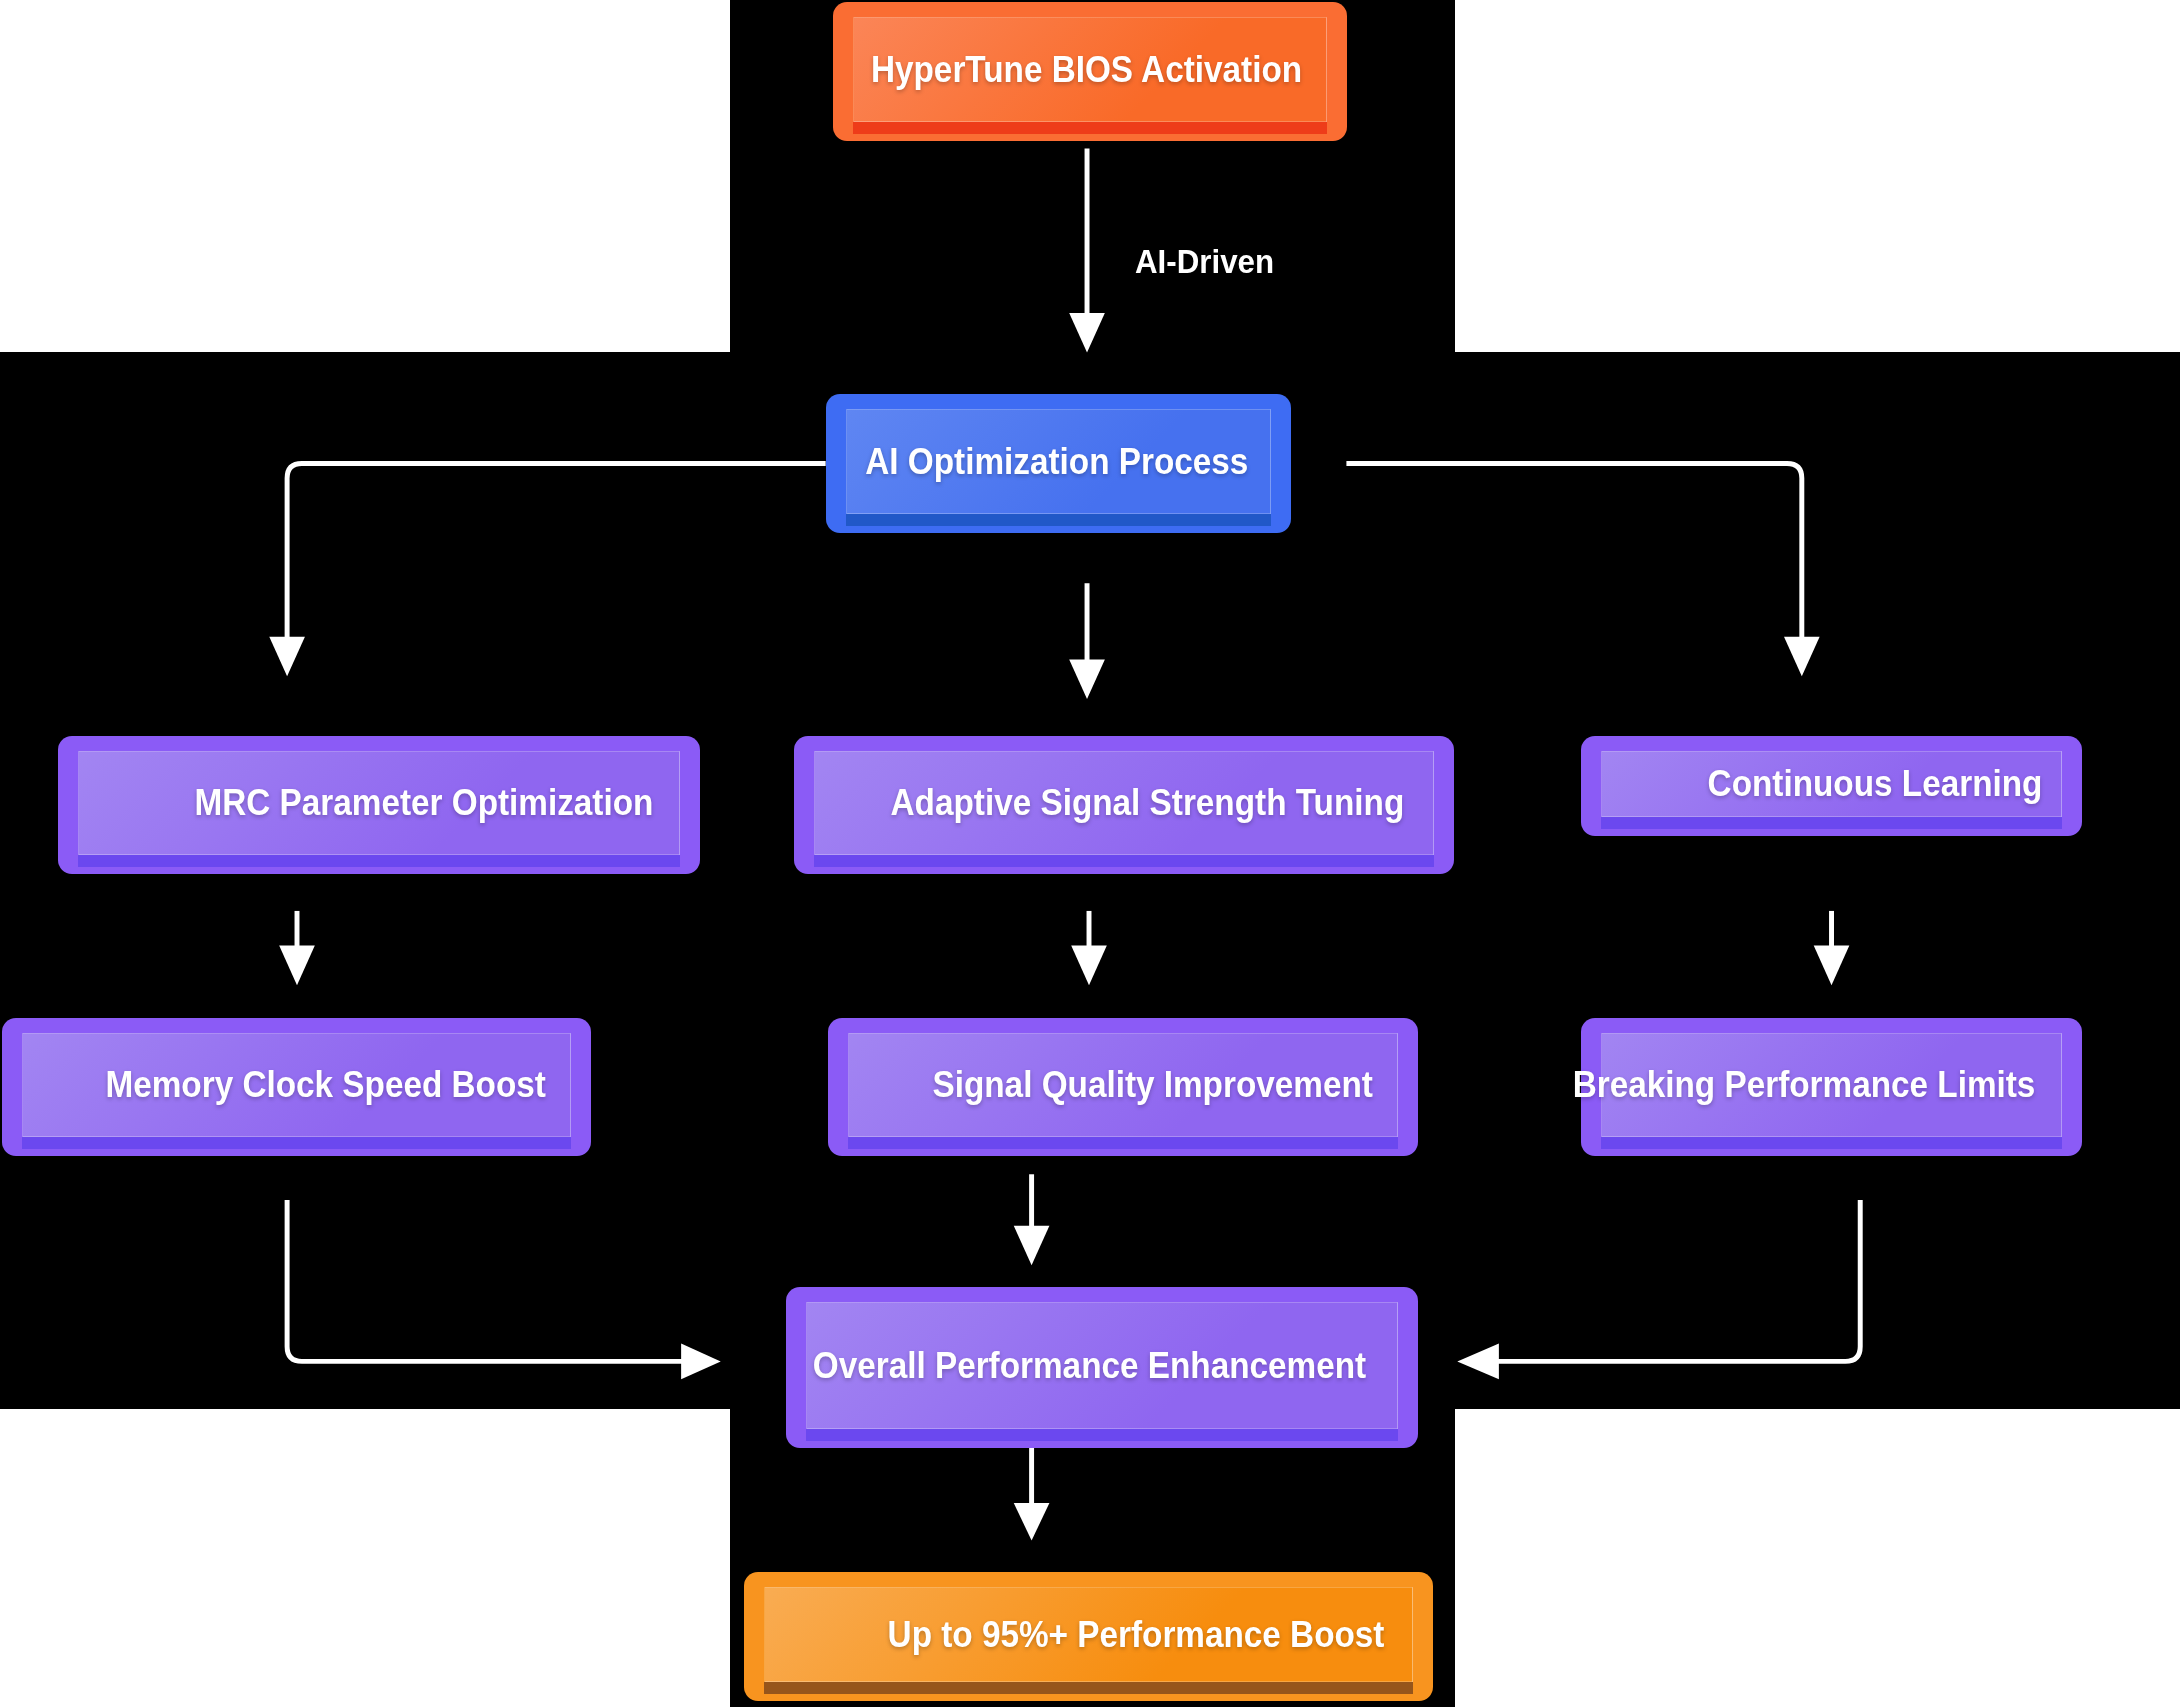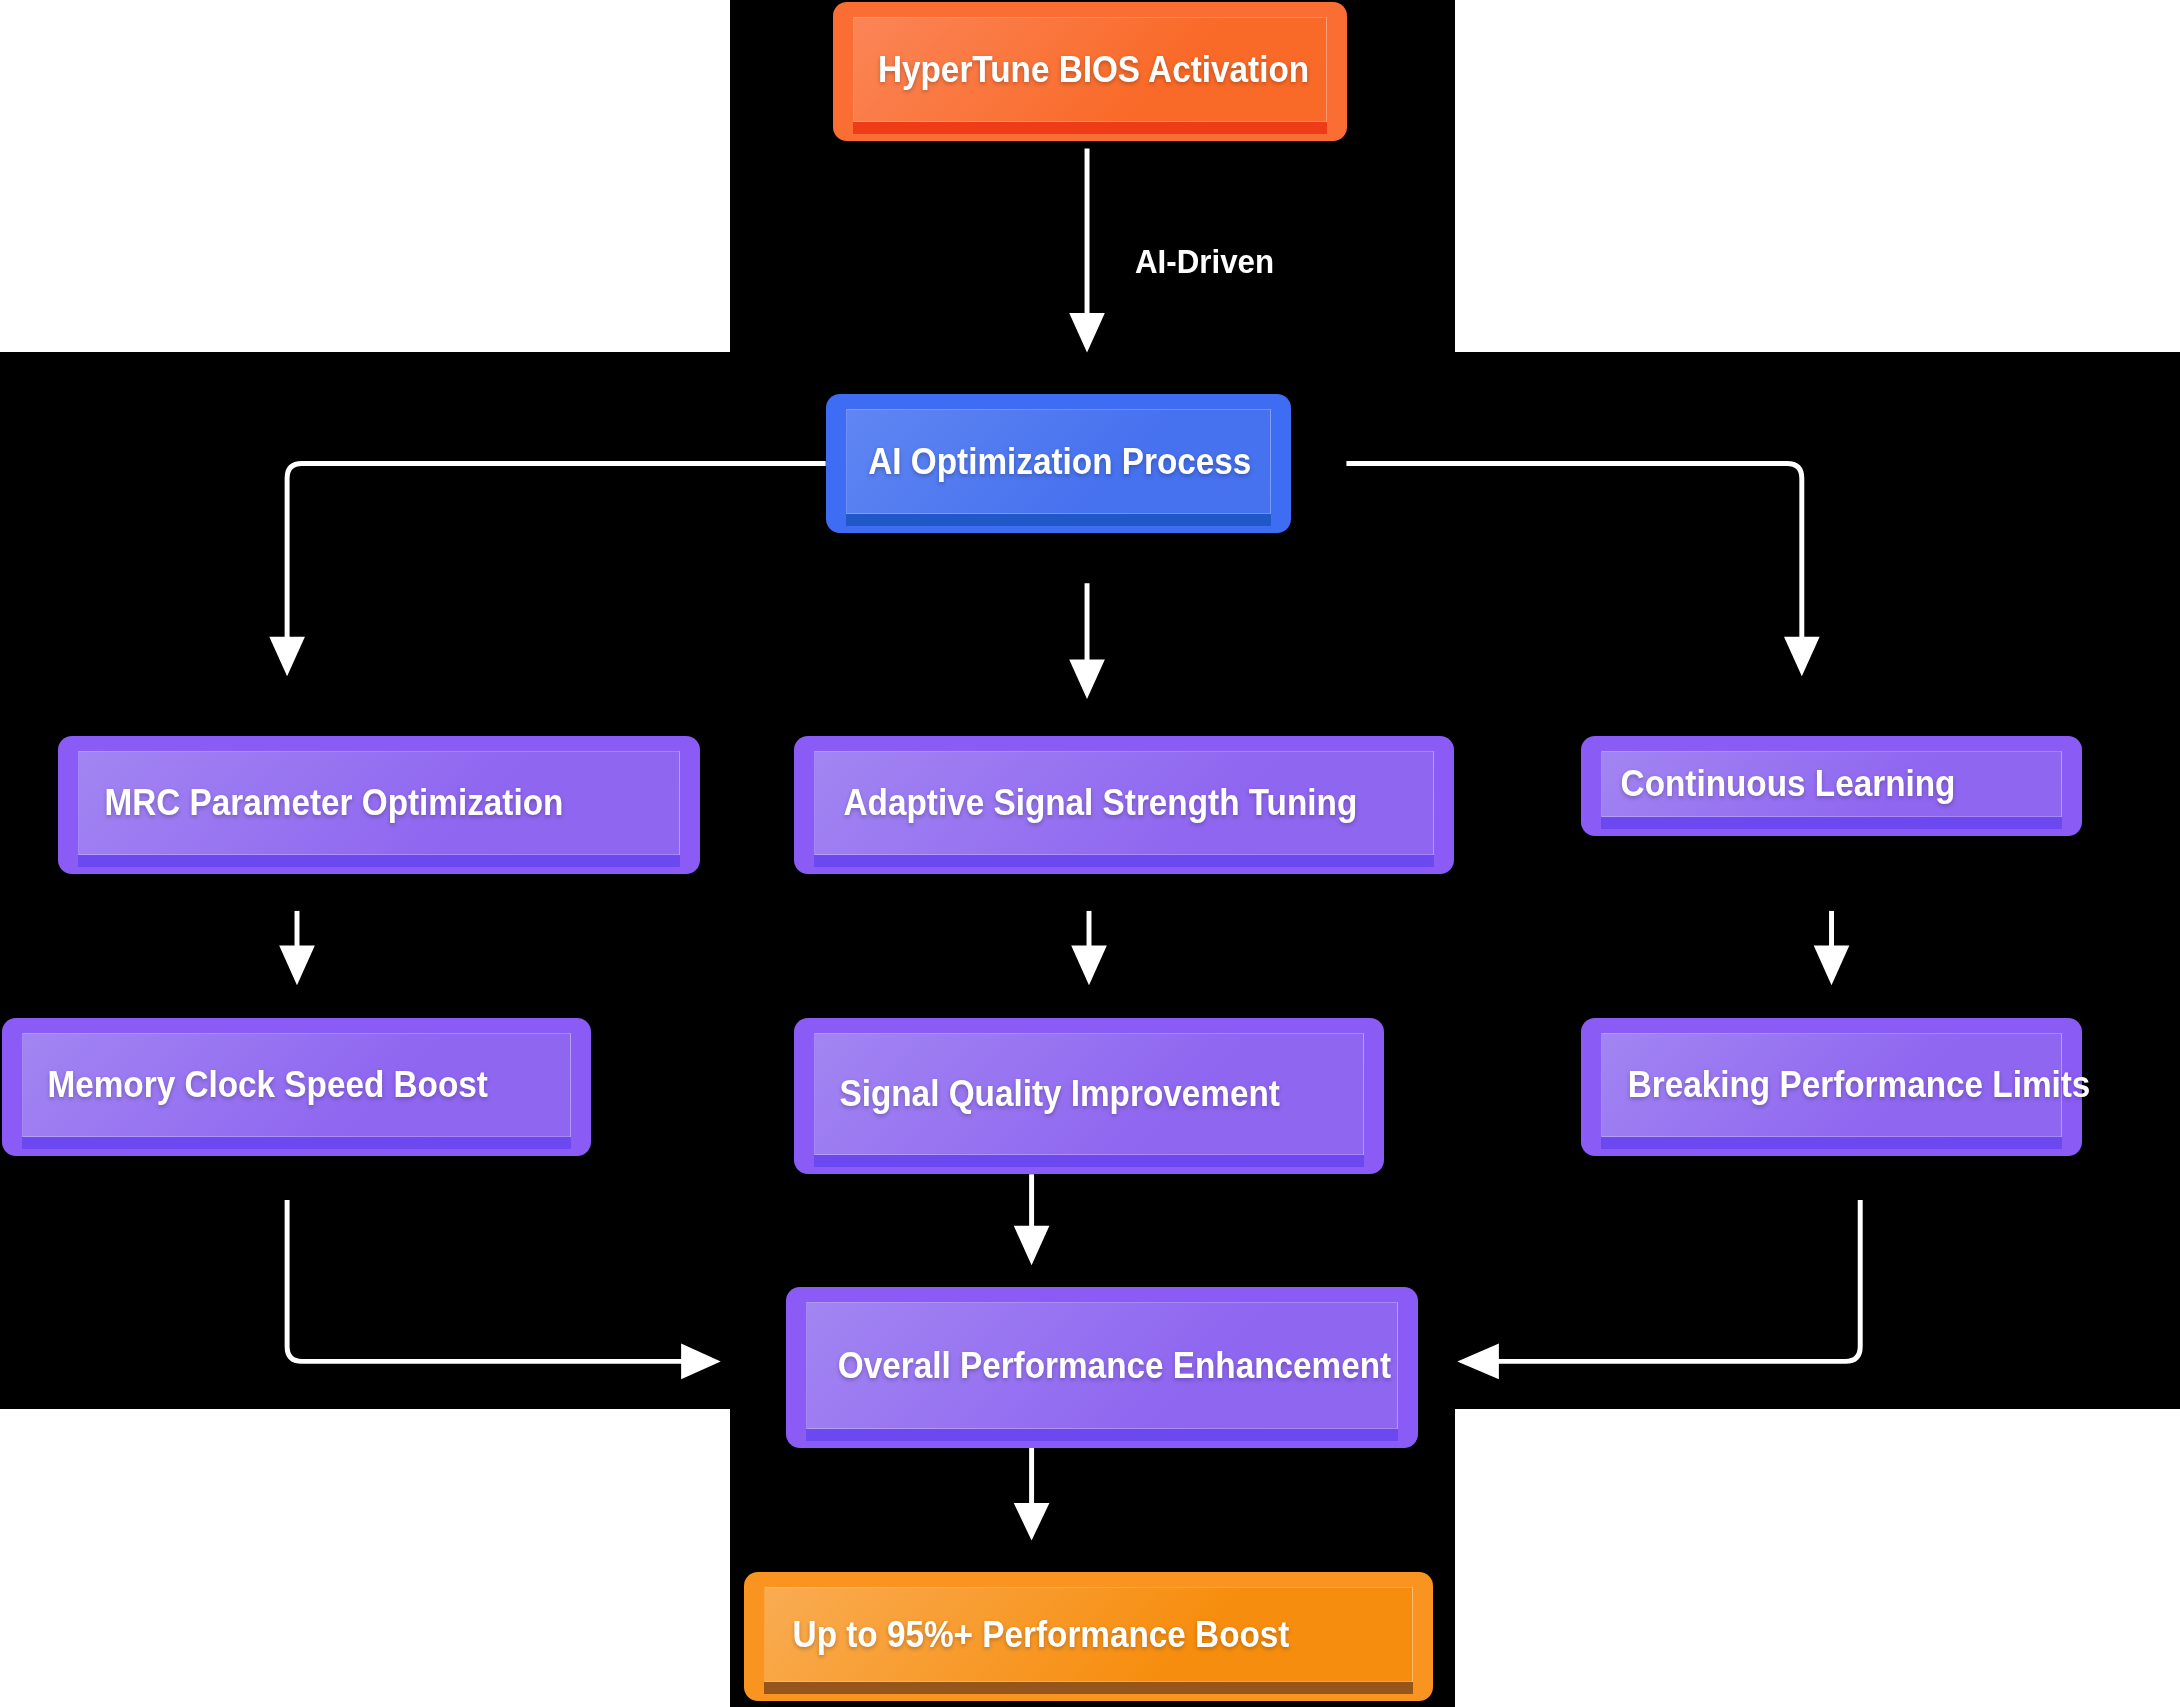--- a/index.html
+++ b/index.html
@@ -9,21 +9,21 @@
   }
   .corner{position:absolute;background:#ffffff;}
   .corner.tl{left:0;top:0;width:730px;height:352px;}
   .corner.tr{left:1455px;top:0;width:725px;height:352px;}
   .corner.bl{left:0;top:1409px;width:730px;height:299px;}
   .corner.br{left:1455px;top:1409px;width:725px;height:299px;}
 
   .node{position:absolute;border-radius:14px;}
   .node .inner{
     position:absolute;left:20px;right:20px;top:15px;bottom:19px;
-    display:flex;align-items:center;justify-content:flex-start;
+    display:flex;align-items:center;justify-content:flex-end;
     border:1px solid rgba(255,255,255,0.22);
   }
   .node .strip{position:absolute;left:20px;right:20px;bottom:7px;height:12px;}
   .node .label{
     color:#ffffff;font-size:37px;font-weight:700;white-space:nowrap;
     transform:scaleX(0.9);transform-origin:center;
     text-shadow:0 2px 5px rgba(0,0,0,0.25);
   }
 
   .node.orange{background:#FA6D33;}
@@ -42,21 +42,21 @@
   .node.gold .inner{background:linear-gradient(135deg,#F9AC52 0%,#F78D0E 65%);}
   .node.gold .strip{background:#96551B;}
 
   
   #n-bios     {left:833px; top:2px;    width:514px;height:139px;}
   #n-ai       {left:826px; top:394px;  width:465px;height:139px;}
   #n-mrc      {left:10px;  top:736px;  width:642px;height:138px;margin-left:48px;}
   #n-adaptive {left:794px; top:736px;  width:660px;height:138px;}
   #n-learning {left:1581px;top:736px;  width:501px;height:100px;}
   #n-memclock {left:2px;   top:1018px; width:589px;height:138px;}
-  #n-signal   {left:794px; top:1018px; width:590px;height:156px;}
+  #n-signal   {left:828px; top:1018px; width:590px;height:138px;}
   #n-limits   {left:1581px;top:1018px; width:501px;height:138px;}
   #n-overall  {left:774px; top:1287px; width:632px;height:161px;margin-left:12px;}
   #n-boost    {left:744px; top:1572px; width:689px;height:129px;}
 
   svg.edges{position:absolute;left:0;top:0;pointer-events:none;}
   svg.edges path{stroke:#ffffff;stroke-width:5;fill:none;}
   svg.edges polygon{fill:#ffffff;stroke:none;}
 
   .edge-label{
     position:absolute;left:1135px;top:242px;color:#ffffff;

